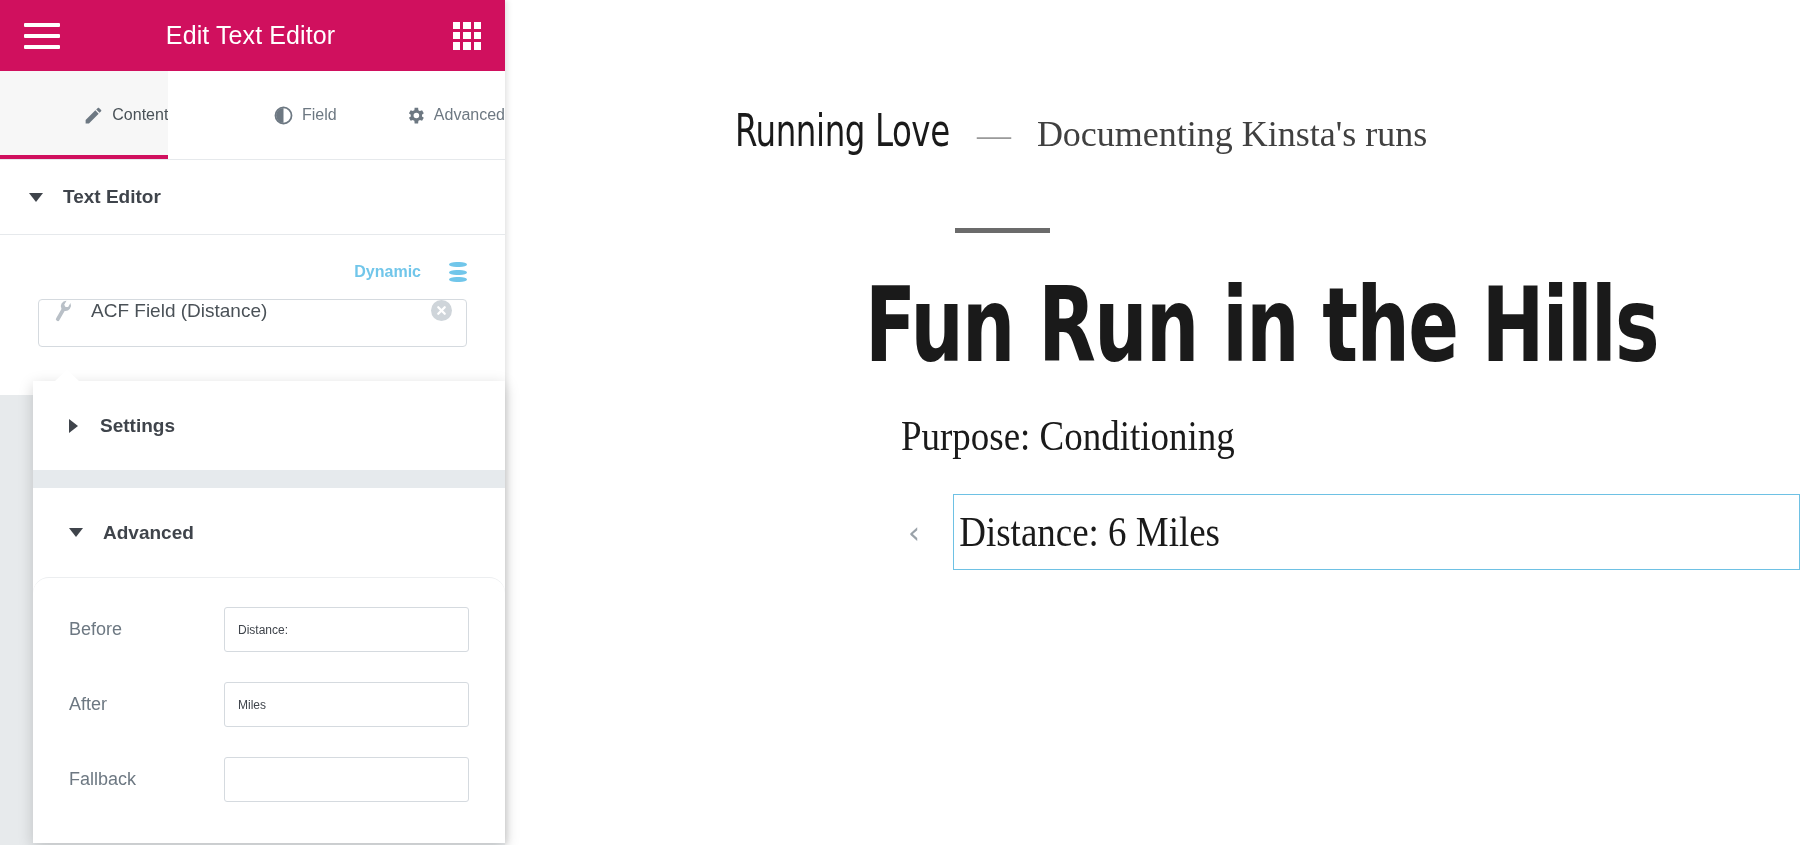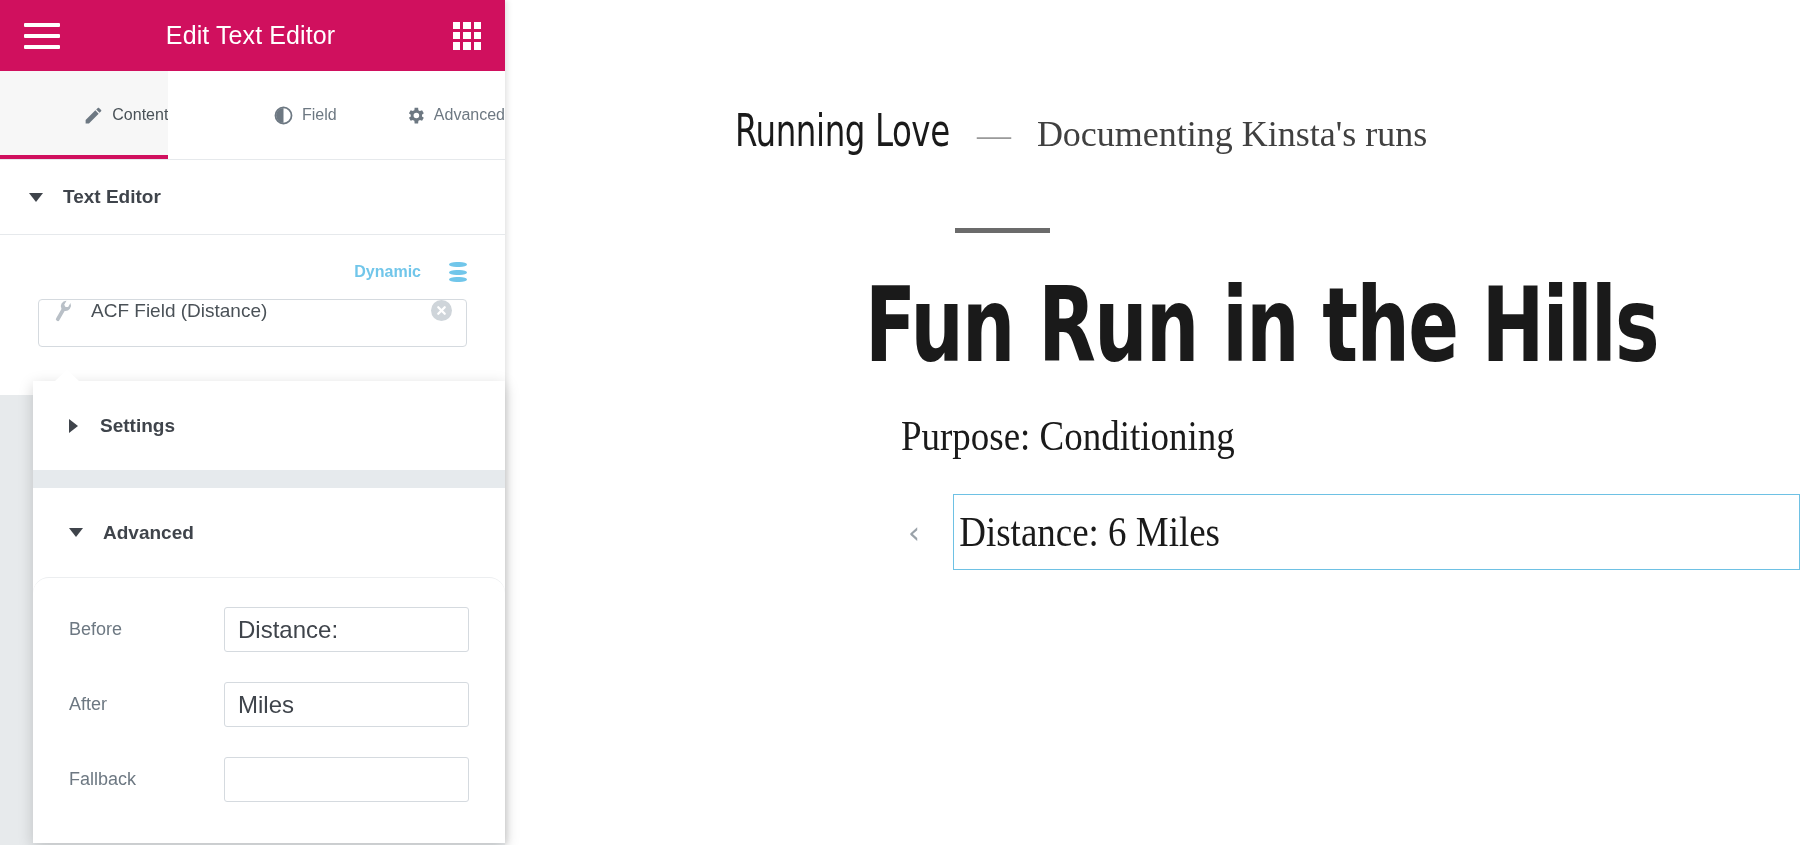--- a/index.html
+++ b/index.html
@@ -276,21 +276,21 @@
   }
   .field-input {
     flex: 1;
     height: 45px;
     border: 1px solid #d5dadf;
     border-radius: 3px;
     display: flex;
     align-items: center;
     padding: 0 13px;
     box-sizing: border-box;
-    font-size: 24px;
+    font-size: 12px;
     color: #3f444b;
     background: #ffffff;
   }
 
   
   .preview {
     position: absolute;
     left: 505px;
     top: 0;
     right: 16px;

